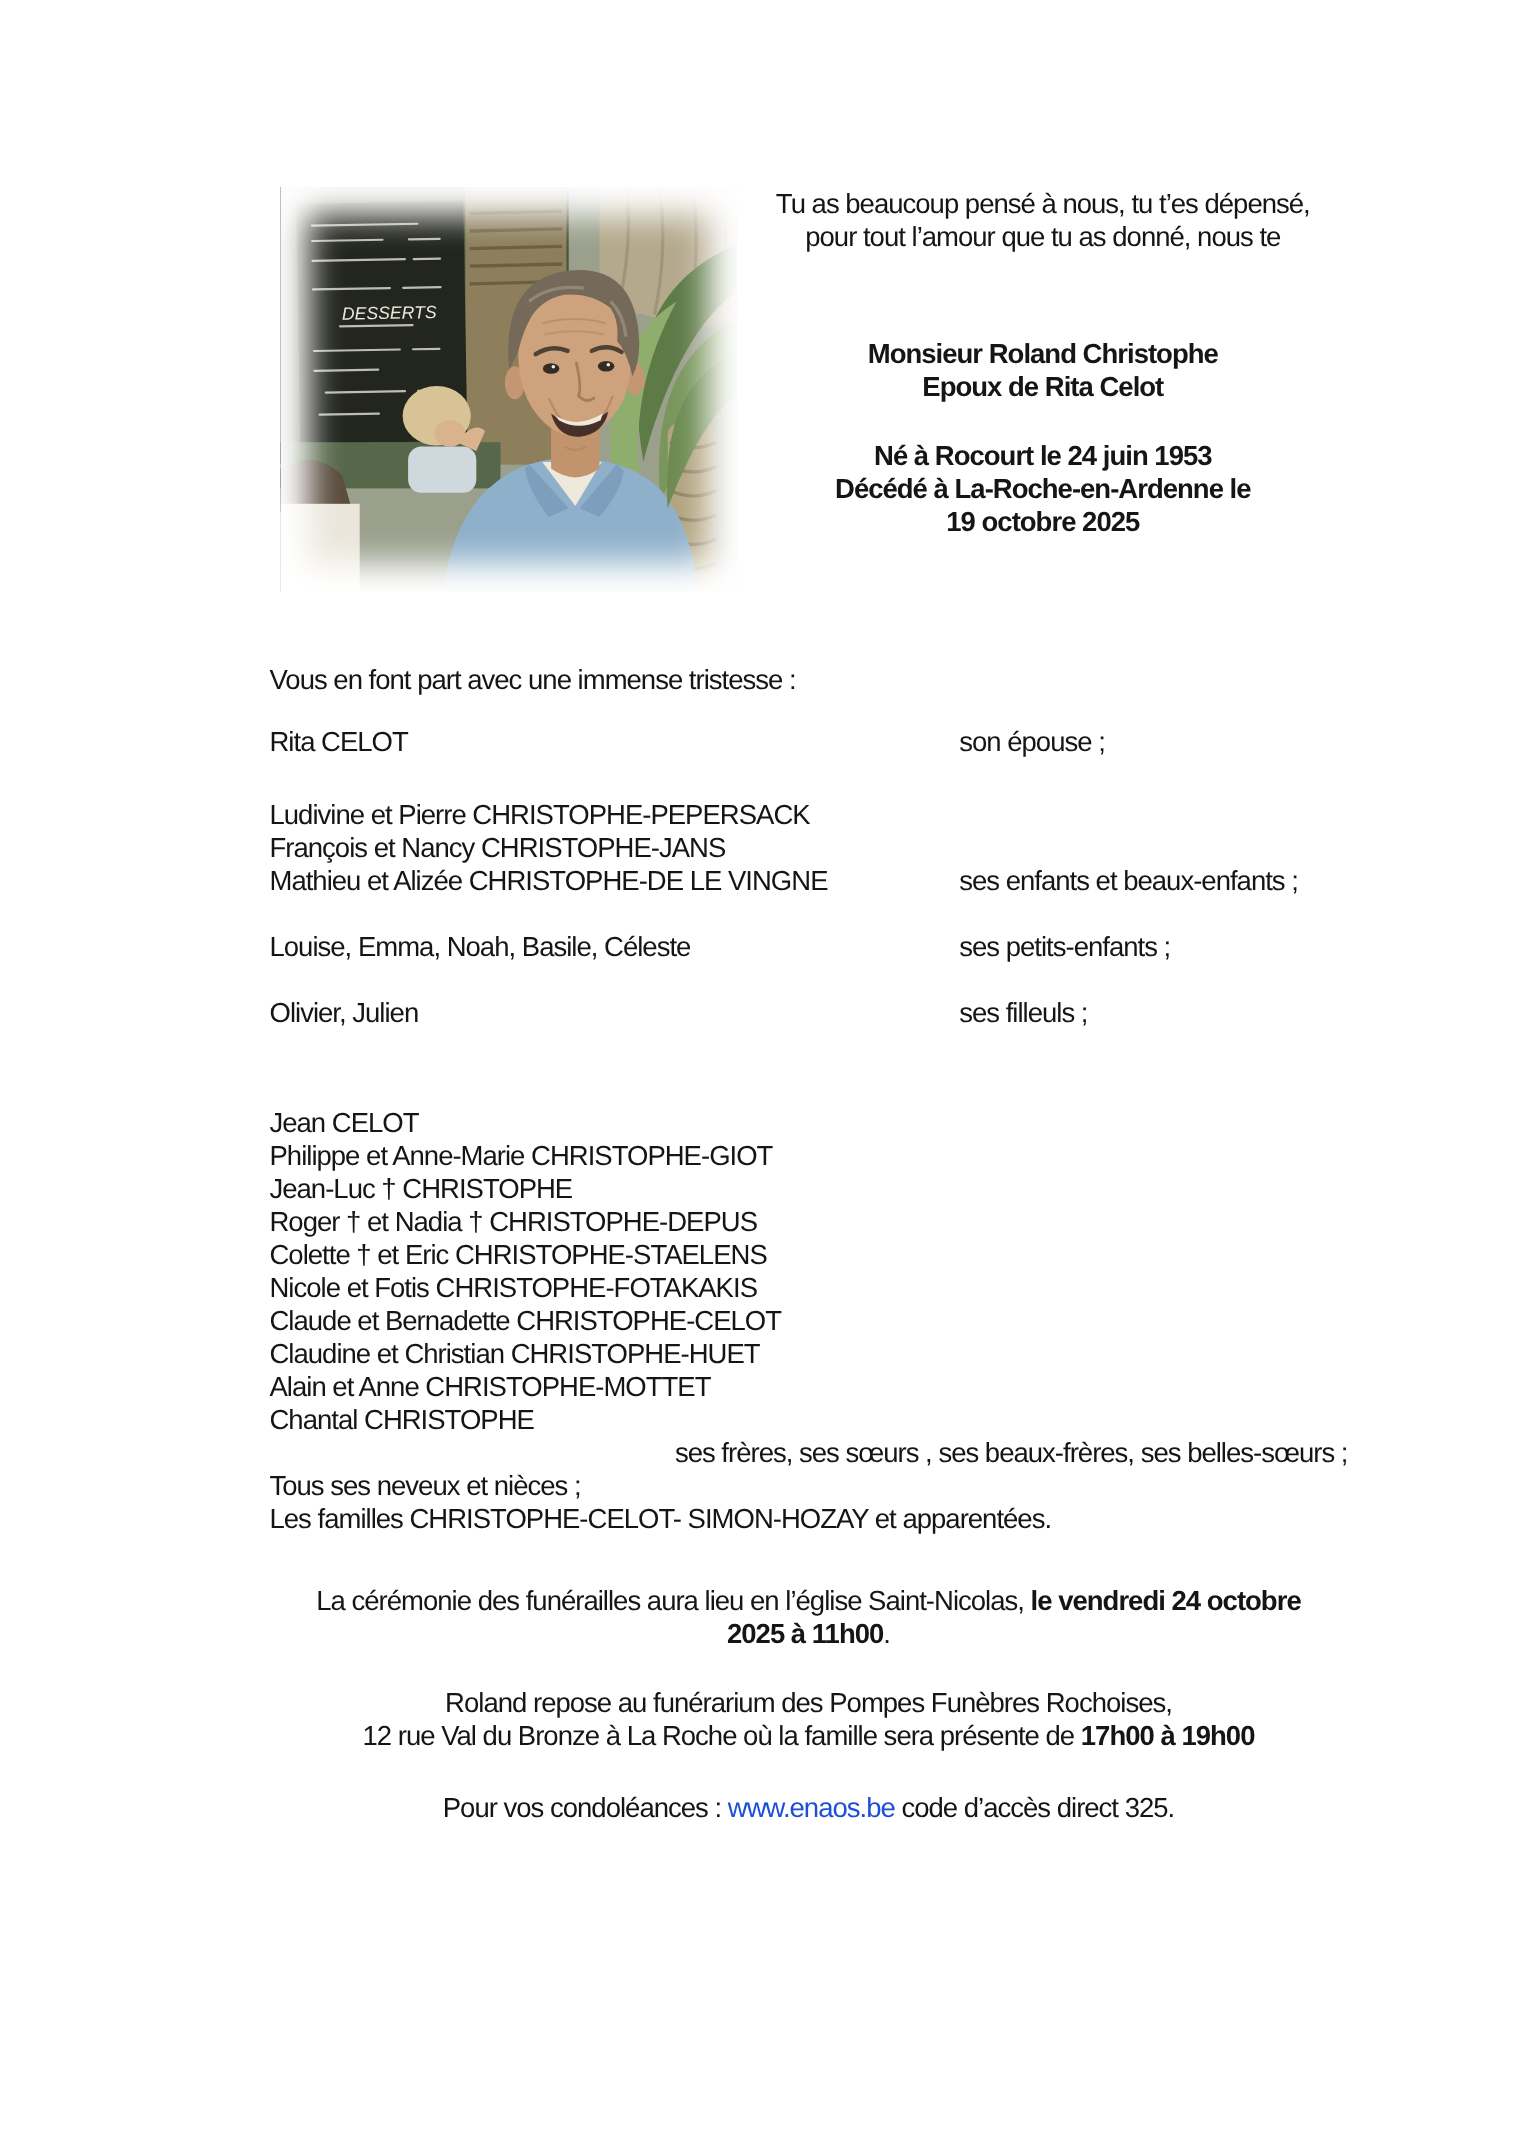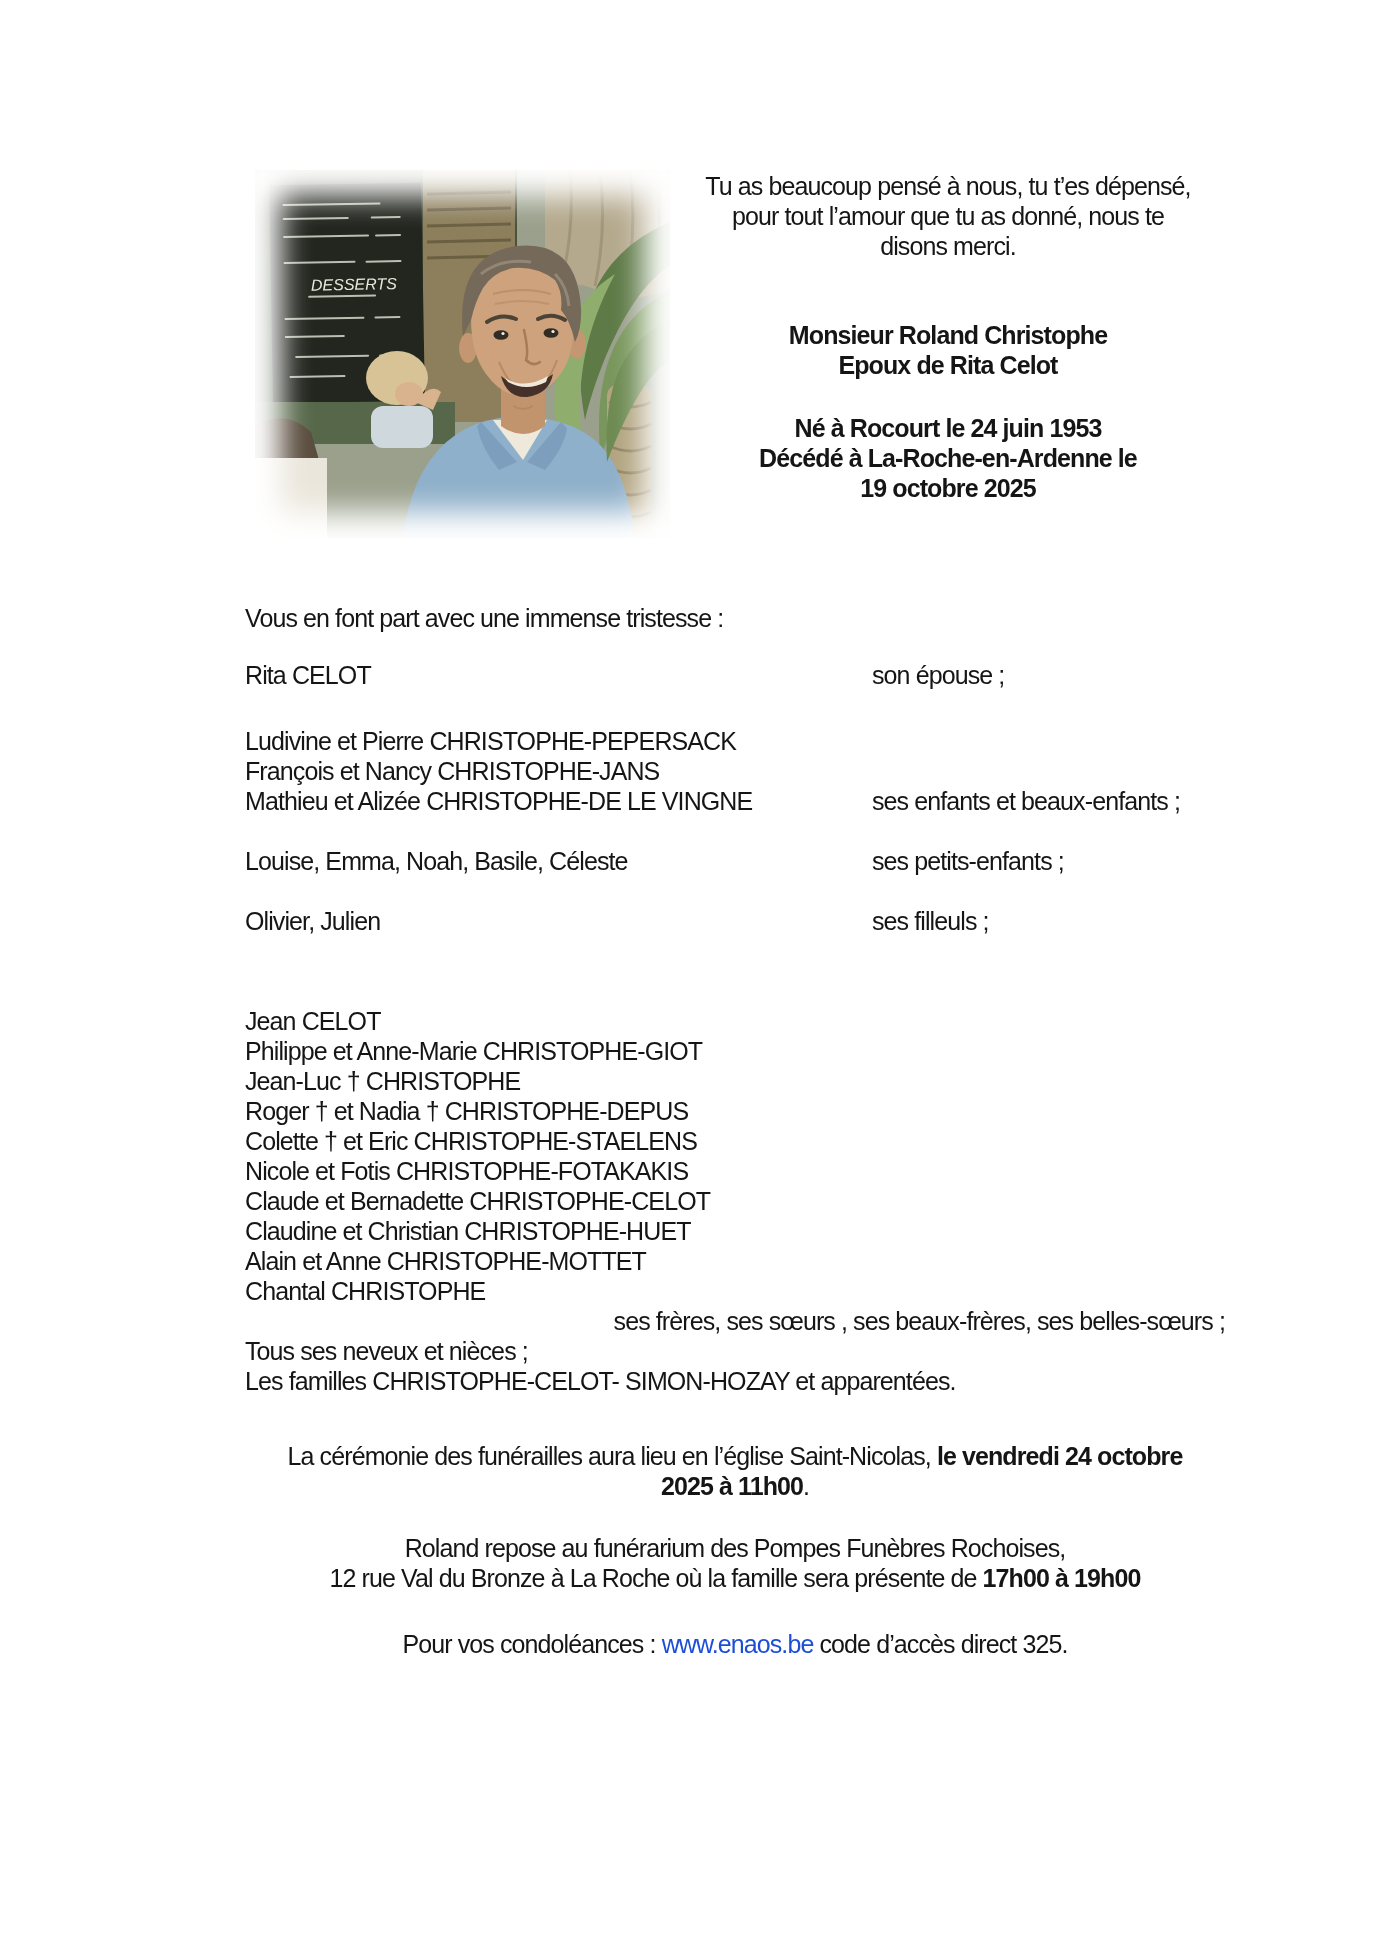--- a/index.html
+++ b/index.html
@@ -25,21 +25,21 @@
   #photo svg{display:block;width:100%;height:100%;}
   #photo .feather{
     position:absolute;inset:0;
     box-shadow:inset 0 0 30px 26px #ffffff;
     pointer-events:none;
   }
   
   #header-text{
     position:absolute;left:683px;top:171px;width:530px;text-align:center;
   }
-  #header-names{margin-top:59px;}
+  #header-names{margin-top:76px;}
   #header-life{margin-top:33px;font-weight:bold;}
   
   #body-col{
     position:absolute;left:245px;top:603px;width:980px;
   }
   .row{position:relative;}
   .rel{position:absolute;left:627px;top:0;}
   #row-spouse{margin-top:27px;}
   #group-children{margin-top:36px;}
   #row-grandchildren{margin-top:30px;}
@@ -164,21 +164,20 @@
 
       <path d="M415 150 C368 172 348 214 352 292 C372 240 394 202 415 190 Z" fill="#6d8b52"></path>
     </svg>
     <div class="feather"></div>
   </div>
 
   <div id="header-text">
     <div id="header-quote">
       <div class="line">Tu as beaucoup pensé à nous, tu t’es dépensé,</div>
       <div class="line">pour tout l’amour que tu as donné, nous te</div>
-      <div class="line">disons merci.</div>
     </div>
     <div id="header-names">
       <div class="line b">Monsieur Roland Christophe</div>
       <div class="line b">Epoux de Rita Celot</div>
     </div>
     <div id="header-life">
       <div class="line">Né à Rocourt le 24 juin 1953</div>
       <div class="line">Décédé à La-Roche-en-Ardenne le</div>
       <div class="line">19 octobre 2025</div>
     </div>

